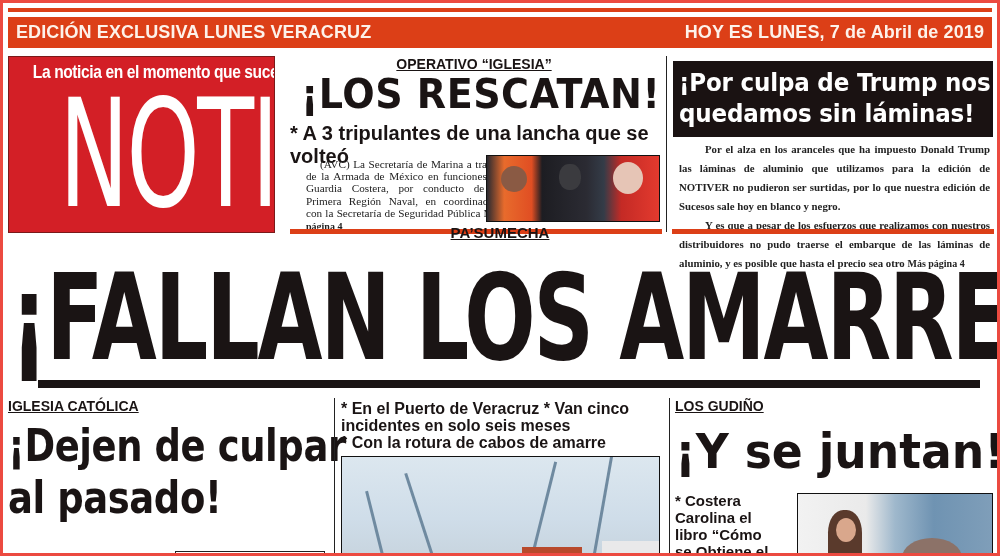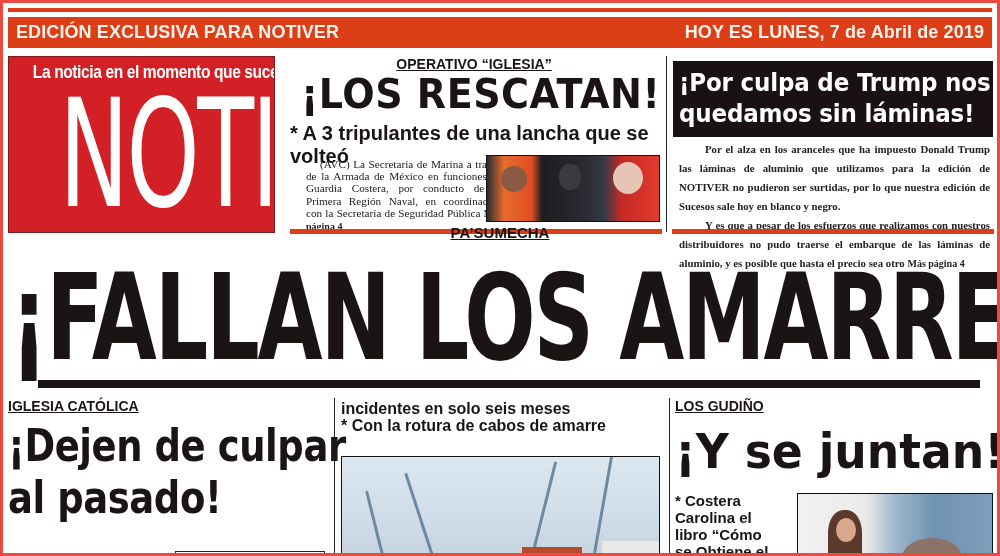--- a/index.html
+++ b/index.html
@@ -76,21 +76,21 @@
   .photo-book .wface { position: absolute; left: 38px; top: 24px; width: 20px; height: 24px; border-radius: 50%; background: #d9a78c; }
   .photo-book .man { position: absolute; left: 104px; top: 44px; width: 60px; height: 40px; border-radius: 50%; background: #8c7268; }
 </style>
 </head>
 <body>
 
 <div class="frame"></div>
 
 <div class="topbar-thin"></div>
 <div class="topbar">
-  <span>EDICIÓN EXCLUSIVA PARA NOTIVER</span>
+  <span>EDICIÓN EXCLUSIVA LUNES VERACRUZ</span>
   <span>HOY ES LUNES, 7 de Abril de 2019</span>
 </div>
 
 <div class="logo">
   <div class="tag">La noticia en el momento que sucede</div>
   <div class="name">NOTIVER</div>
 </div>
 
 <div class="neptuno">
   <div class="kicker">OPERATIVO “IGLESIA”</div>
@@ -132,20 +132,21 @@
     <div>¡Dejen de culpar</div>
     <div>al pasado!</div>
   </div>
 </div>
 <div class="small-box"></div>
 
 <div class="vrule" style="left:334px; top:398px; height:160px;"></div>
 
 <div class="puerto">
   <div class="lines">
+    <div>* En el Puerto de Veracruz * Van cinco</div>
     <div>incidentes en solo seis meses</div>
     <div>* Con la rotura de cabos de amarre</div>
   </div>
 </div>
 <div class="photo photo-port">
   <div class="crane" style="left:40px; height:70px; transform:rotate(-14deg);"></div>
   <div class="crane" style="left:90px; height:90px; transform:rotate(-18deg);"></div>
   <div class="crane" style="left:188px; height:100px; transform:rotate(14deg);"></div>
   <div class="crane" style="left:250px; height:104px; transform:rotate(10deg);"></div>
   <div class="hull" style="left:180px; width:60px;"></div>

